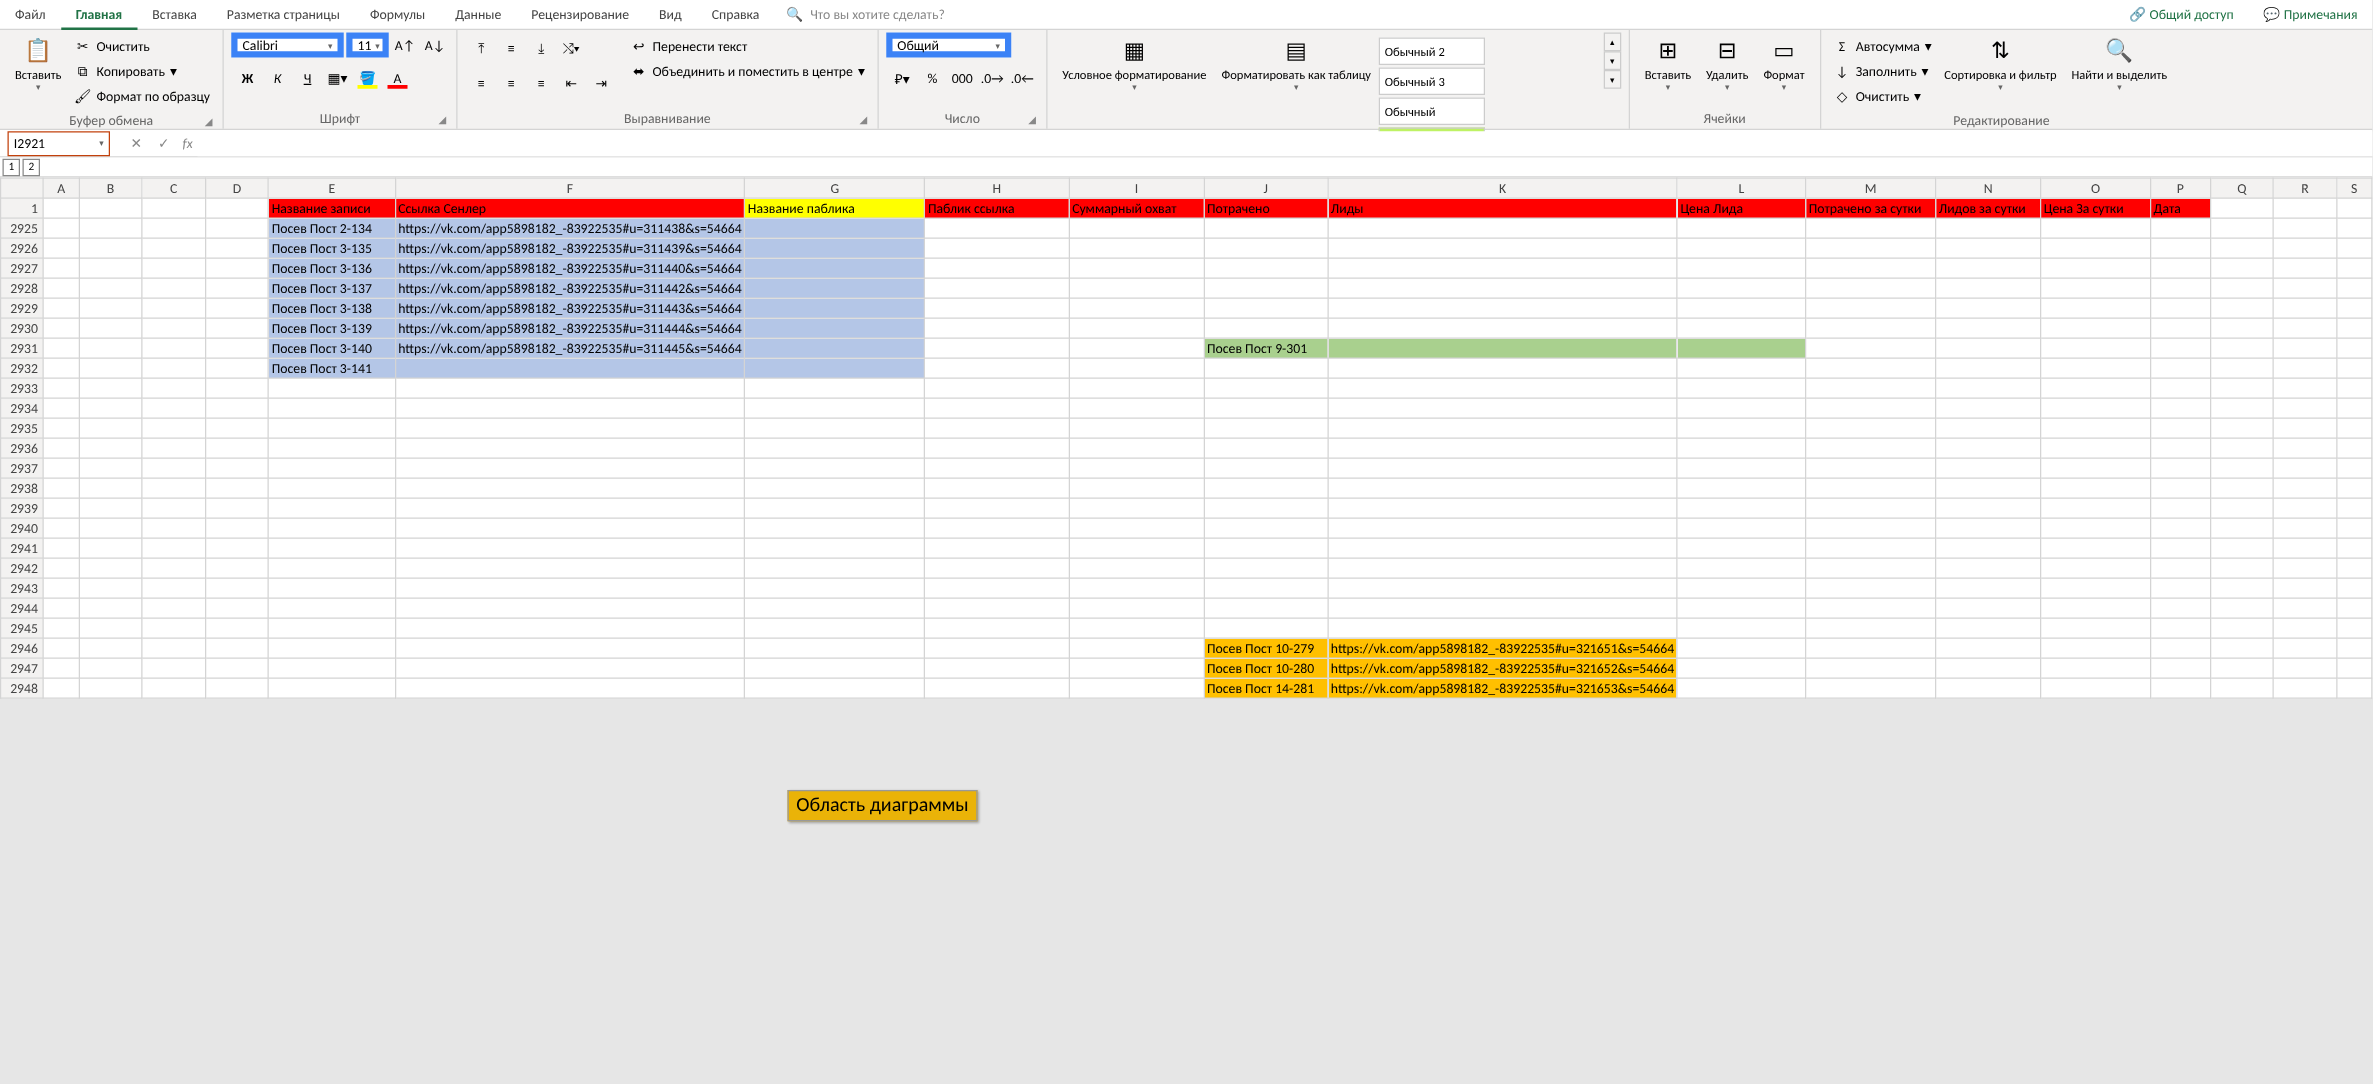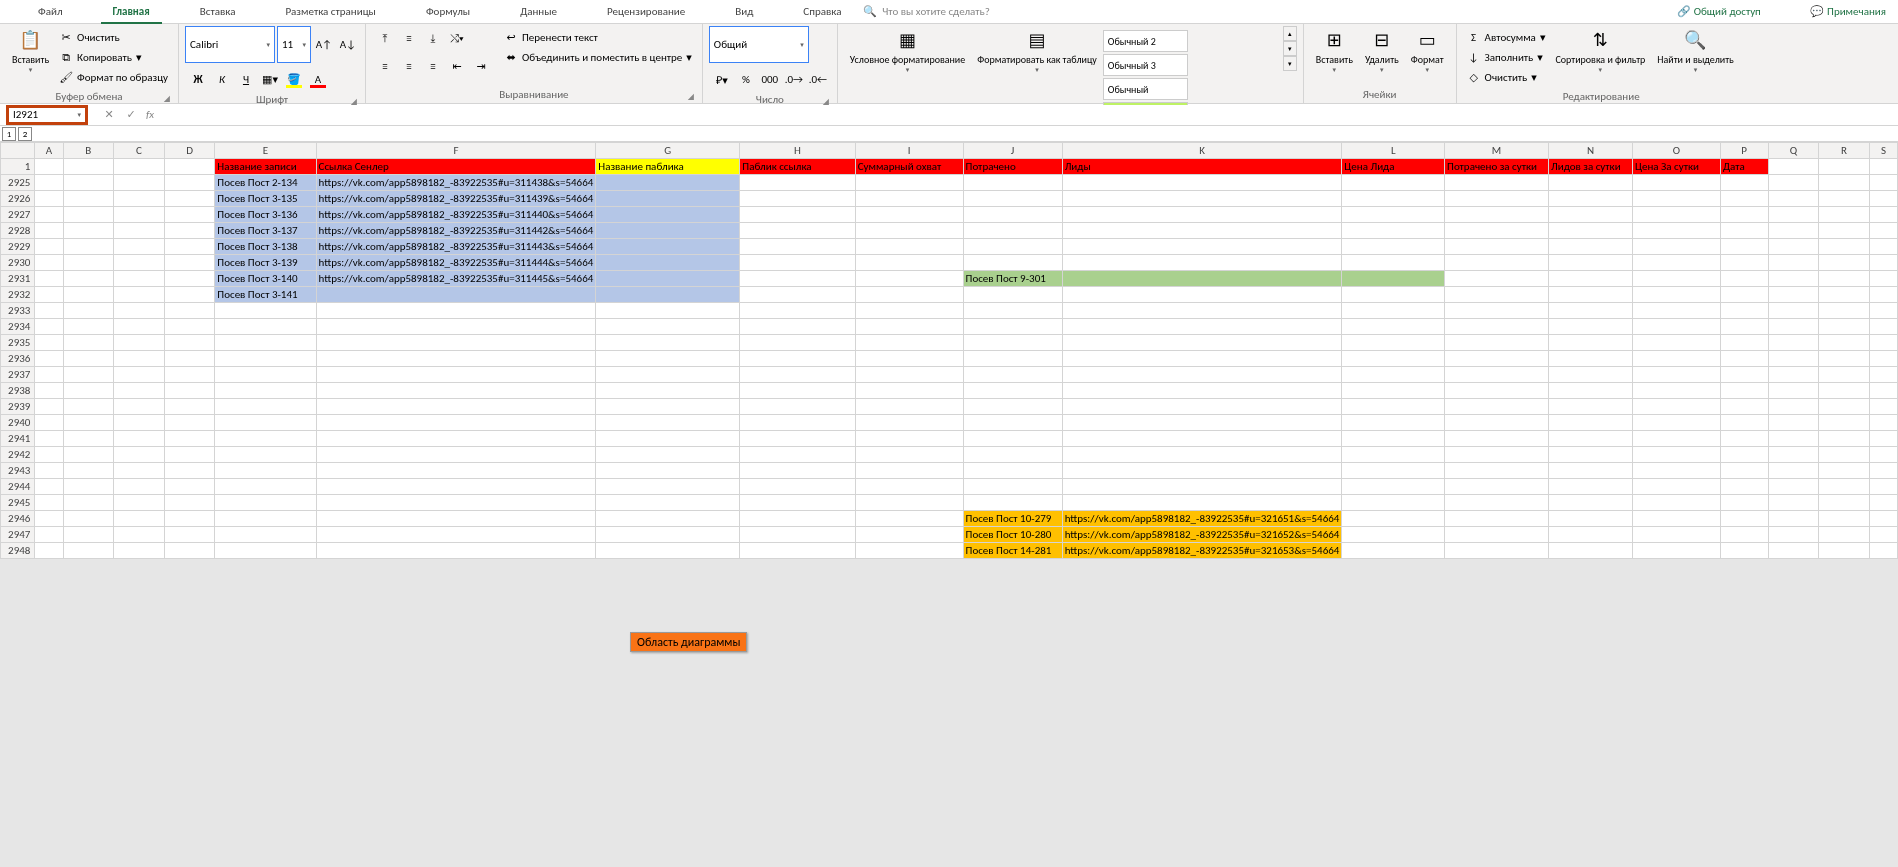--- a/index.html
+++ b/index.html
@@ -1,20 +1,20 @@
 <!DOCTYPE html>
 <html><head>
 <meta charset="utf-8">
 <style>
 * { margin:0; padding:0; box-sizing:border-box; font-family:"Segoe UI",Calibri,sans-serif; font-size:11px; }
 body { background:#e6e6e6; overflow:hidden; width:1898px; height:867px; }
 
 
 .tabs { background:#fff; height:24px; display:flex; align-items:center; border-bottom:1px solid #d4d4d4; }
-.tab { padding:0 12px; height:24px; line-height:24px; color:#444; cursor:pointer;margin-left:26px; }
+.tab { padding:0 12px; height:24px; line-height:24px; color:#444; cursor:pointer; }
 .tab.active { color:#217346; border-bottom:2px solid #217346; font-weight:600; }
 .tabs-right { margin-left:auto; display:flex; }
 .tabs-right .tab { color:#217346; }
 .search-tell { display:flex; align-items:center; padding:0 10px; color:#888; }
 .search-tell .icon { margin-right:5px; }
 
 
 .ribbon { background:#f3f2f1; height:80px; display:flex; border-bottom:1px solid #d4d4d4; }
 .group { border-right:1px solid #d4d4d4; display:flex; flex-direction:column; padding:2px 6px 0; }
 .group-body { flex:1; display:flex; align-items:flex-start; }
@@ -26,33 +26,33 @@
 .big-btn .lbl { font-size:10px; text-align:center; line-height:11px; margin-top:2px; }
 .big-btn .drop { font-size:7px; color:#666; }
 
 .stack { display:flex; flex-direction:column; gap:2px; padding:2px 4px; }
 .stack-item { display:flex; align-items:center; gap:4px; font-size:10px; cursor:pointer; height:18px; }
 .stack-item .icon { width:14px; display:inline-flex; justify-content:center; }
 
 .btn-row { display:flex; gap:2px; padding:2px; }
 .mini-btn { width:22px; height:20px; display:flex; align-items:center; justify-content:center; cursor:pointer; font-size:11px; border:1px solid transparent; }
 
-.combo { height:37px; border:1px solid #3b82f6; background:#fff; display:flex; align-items:center; padding:0 4px; font-size:11px; }
+.combo { height:20px; border:5px solid #3b82f6; background:#fff; display:flex; align-items:center; padding:0 4px; font-size:11px; }
 .combo .val { flex:1; }
 .combo .arr { font-size:7px; color:#666; margin-left:3px; }
 
 .styles-box { display:flex; flex-wrap:wrap; width:180px; gap:2px; align-content:flex-start; padding-top:4px;flex-direction:column;}
 .style-cell { width:85px; height:22px; border:1px solid #ccc; background:#fff; display:flex; align-items:center; padding:0 4px; font-size:10px; }
 .style-cell.neutral { background:#bef264; color:#9c6500; }
 .styles-arrows { display:flex; flex-direction:column; width:14px; }
 .styles-arrows div { height:15px; border:1px solid #ccc; font-size:7px; display:flex; align-items:center; justify-content:center; cursor:pointer; }
 
 
 .formula-row { background:#fff; height:22px; display:flex; align-items:center; border-bottom:1px solid #d4d4d4; }
-.name-box { width:82px; height:20px; border:3px solid #c2410c; margin-left:6px; padding:0 4px; display:flex; align-items:center; }
+.name-box { width:82px; height:20px; border:1px solid #c2410c; margin-left:6px; padding:0 4px; display:flex; align-items:center; }
 .name-box .arr { margin-left:auto; font-size:7px; color:#666; }
 .fx-btns { display:flex; margin-left:10px; }
 .fx-btn { width:22px; height:20px; display:flex; align-items:center; justify-content:center; color:#888; cursor:pointer; }
 .fx-label { font-style:italic; color:#888; margin:0 4px; }
 .formula-input { flex:1; height:20px; border:none; outline:none; padding:0 4px; }
 
 
 .outline-strip { background:#fff; height:16px; border-bottom:1px solid #d4d4d4; display:flex; align-items:center; padding-left:2px;}
 .outline-btn { width:14px; height:14px; border:1px solid #888; font-size:9px; display:flex; align-items:center; justify-content:center; margin-right:2px; cursor:pointer;}
 
@@ -63,21 +63,21 @@
 .sheet th { background:#f3f2f1; font-weight:normal; text-align:center; color:#444; }
 .sheet th.rowh { width:35px; text-align:right; padding-right:4px;}
 .corner { width:35px; background:#f3f2f1; }
 
 .hdr-red { background:#ff0000 !important; color:#000; }
 .hdr-yellow { background:#ffff00 !important; color:#000; }
 .cell-blue { background:#b4c6e7 !important; }
 .cell-green { background:#a9d08e !important; }
 .cell-orange { background:#ffc000 !important; }
 
-.chart-area-box { position:absolute; left:630px; top:490px; background:#f97316; border:1px solid #999; padding:2px 6px; font-size:12px; box-shadow:1px 1px 2px rgba(0,0,0,.3);}
+.chart-area-box { position:absolute; left:630px; top:490px; background:#eab308; border:1px solid #999; padding:2px 6px; font-size:16px; box-shadow:1px 1px 2px rgba(0,0,0,.3);}
 
 .col-A{width:30px}.col-B{width:55px}.col-C{width:55px}.col-D{width:55px}.col-E{width:103px}.col-F{width:90px}.col-G{width:150px}.col-H{width:120px}.col-I{width:110px}.col-J{width:100px}.col-K{width:70px}.col-L{width:108px}.col-M{width:105px}.col-N{width:85px}.col-O{width:90px}.col-P{width:50px}.col-Q{width:55px}.col-R{width:55px}.col-S{width:30px}
 </style>
 </head>
 <body>
 
 <div class="tabs">
   <div class="tab">Файл</div>
   <div class="tab active">Главная</div>
   <div class="tab">Вставка</div>

